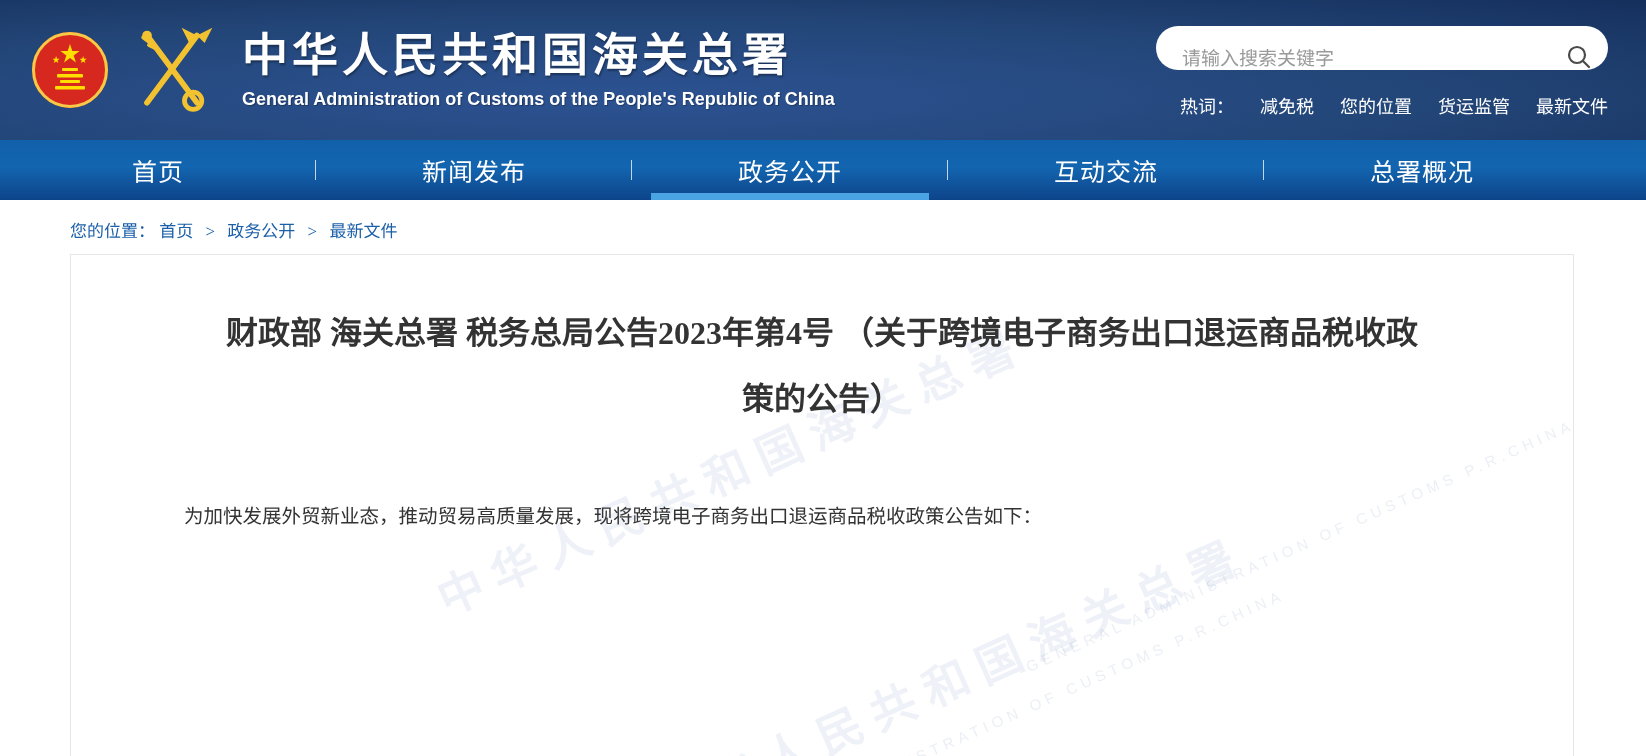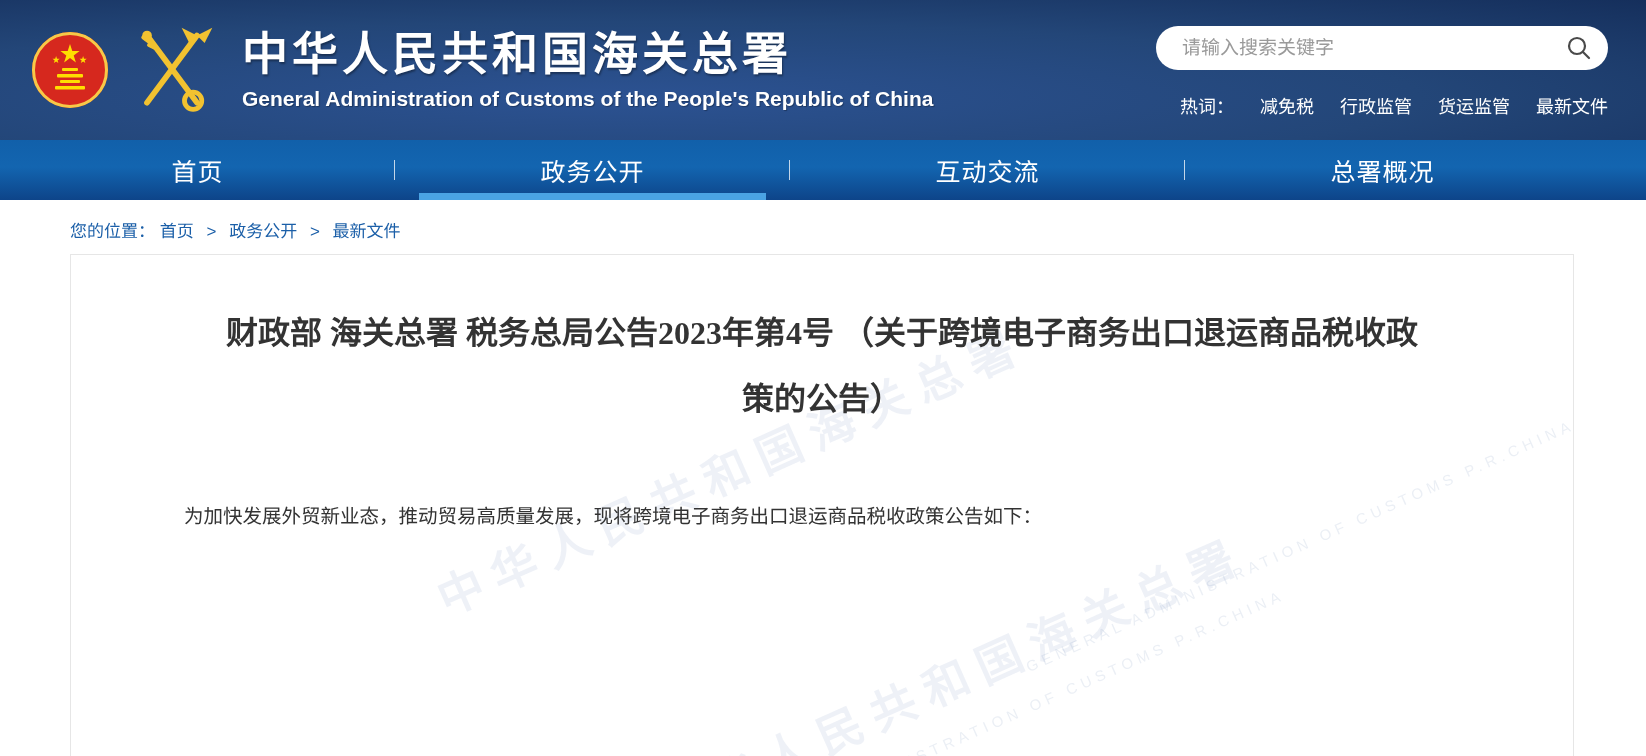--- a/index.html
+++ b/index.html
@@ -25,32 +25,32 @@
   .site-title {
     color: #ffffff;
     font-size: 46px;
     font-weight: bold;
     letter-spacing: 4px;
     text-shadow: 1px 2px 2px rgba(0,0,0,0.35);
     line-height: 1.1;
   }
   .site-subtitle {
     color: #ffffff;
-    font-size: 21px;
+    font-size: 18px;
     font-weight: bold;
     margin-top: 8px;
     text-shadow: 1px 1px 1px rgba(0,0,0,0.3);
   }
   .search-area { position: absolute; top: 26px; right: 38px; width: 452px; }
   .search-box {
     height: 44px;
     background: #ffffff;
     border-radius: 22px;
     display: flex;
-    align-items: center;
+    align-items: flex-end;
     padding: 0 16px 0 26px;
   }
   .search-input {
     flex: 1; border: none; outline: none;
     font-size: 19px; color: #333;
     font-family: "Liberation Sans", sans-serif;
     background: transparent;
   }
   .search-input::placeholder { color: #9a9a9a; }
   .search-btn { background: none; border: none; cursor: pointer; display: flex; align-items: center; }
@@ -97,20 +97,21 @@
     left: 6%; right: 6%; bottom: 0;
     height: 7px;
     background: #4aa3e3;
   }
 
   
   .breadcrumb {
     margin: 17px 8px 12px 70px;
     font-size: 17px;
     color: #1b5fa8;
+    font-family: Liberation Serif, serif;
   }
   .breadcrumb a { color: #1b5fa8; text-decoration: none; }
   .crumb-sep { margin: 0 8px; }
 
   
   .content-box {
     margin: 0 72px 0 70px;
     border: 1px solid #e6e6e6;
     background: #ffffff;
     min-height: 520px;
@@ -203,30 +204,31 @@
       <button class="search-btn" aria-label="search">
         <svg width="26" height="26" viewBox="0 0 26 26" aria-hidden="true">
           <circle cx="11" cy="11" r="8" fill="none" stroke="#4a4a4a" stroke-width="2.2"></circle>
           <line x1="17" y1="17" x2="23" y2="23" stroke="#4a4a4a" stroke-width="2.2" stroke-linecap="round"></line>
         </svg>
       </button>
     </div>
     <div class="hotwords">
       <span>热词：</span>
       <a href="#">减免税</a>
-      <a href="#">行政监管</a>
+      <a href="#">您的位置</a>
       <a href="#">货运监管</a>
       <a href="#">最新文件</a>
     </div>
   </div>
 </header>
 
 <nav class="main-nav">
   <div class="nav-inner">
     <div class="nav-cell">首页</div>
+    <div class="nav-cell">新闻发布</div>
     <div class="nav-cell active">政务公开</div>
     <div class="nav-cell">互动交流</div>
     <div class="nav-cell">总署概况</div>
   </div>
 </nav>
 
 <div class="breadcrumb">
   <span>您的位置：</span>
   <a href="#">首页</a>
   <span class="crumb-sep">&gt;</span>

